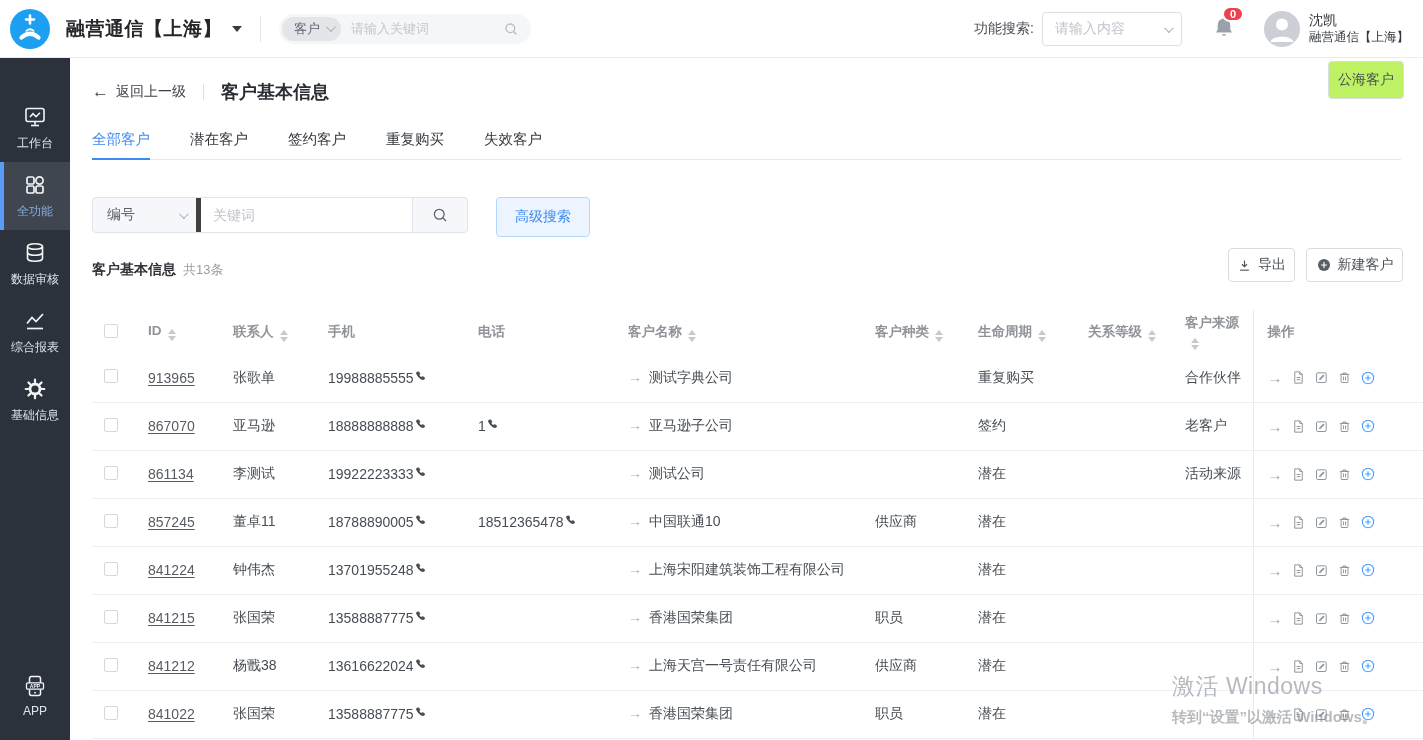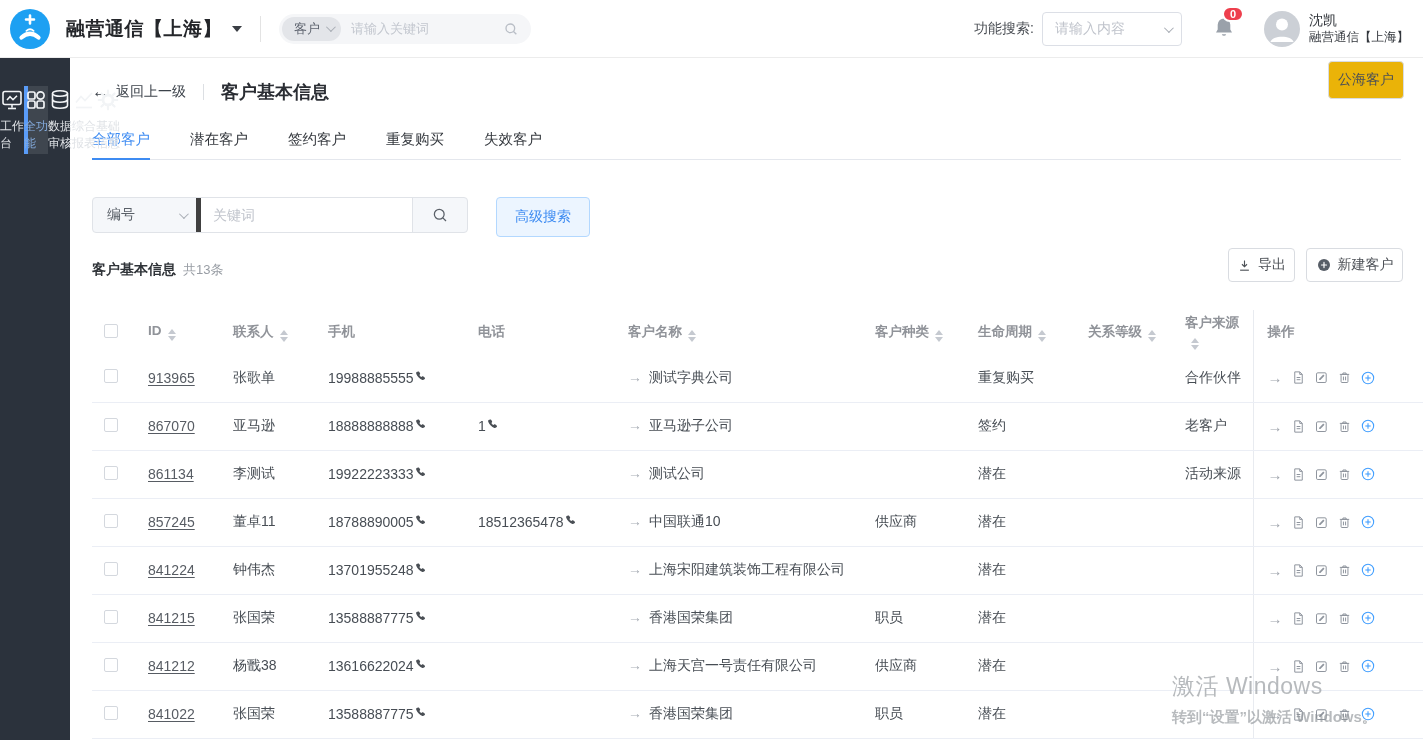--- a/index.html
+++ b/index.html
@@ -32,21 +32,21 @@
   .badge { position:absolute; top:-8px; left:10px; min-width:22px; height:16px; background:#ee3f4d;
     border:2px solid #fff; border-radius:9px; color:#fff; font-size:11px; line-height:12px;
     text-align:center; padding:0 4px; font-weight:bold; }
   .avatar { margin-left:26px; width:36px; height:36px; border-radius:50%; background:#ccd0d6; overflow:hidden; flex:0 0 auto; }
   .user-block { margin-left:9px; line-height:17px; }
   .user-name { font-size:14px; color:#33373d; }
   .user-org { font-size:12.5px; color:#33373d; }
 
   
   .sidebar { position:absolute; top:58px; left:0; width:70px; bottom:0; background:#2b323c; z-index:9; }
-  .nav { padding-top:28px; display:flex; flex-direction:row; }
+  .nav { padding-top:36px; display:flex; flex-direction:column; }
   .nav-item { height:68px; display:flex; flex-direction:column; align-items:center; justify-content:center;
     gap:6px; cursor:pointer; }
   .nav-item .lbl { font-size:12px; color:#dfe2e6; }
   .nav-item.active { background:#3f464f; box-shadow:inset 4px 0 0 #5a9cf8; }
   .nav-item.active .lbl { color:#84abdd; }
   .nav-bottom { position:absolute; bottom:12px; left:0; width:70px; display:flex; flex-direction:column; }
   .nav-bottom .nav-item { height:64px; }
 
   
   .main { position:absolute; top:58px; left:70px; right:0; bottom:0; background:#fff; }
@@ -55,21 +55,21 @@
   .back-arrow { font-size:17px; color:#3c424a; }
   .back-label { font-size:14px; color:#3c424a; }
   .head-divider { width:1px; height:16px; background:#dcdfe3; margin:0 17px; }
   .page-title { font-size:18px; font-weight:bold; color:#2a2d33; }
 
   .tabs-row { position:absolute; top:60px; left:22px; right:22px; height:42px;
     border-bottom:1px solid #e4e7ed; display:flex; gap:40px; }
   .tab { font-size:14.5px; color:#33373d; padding:12px 0; cursor:pointer; }
   .tab.active { color:#3d8bf2; border-bottom:2px solid #3d8bf2; margin-bottom:-1px; }
   .public-sea { position:absolute; top:3px; right:19px; width:76px; height:38px; border:1px solid #d9dce1;
-    border-radius:4px; background:#eab308; font-size:14px; color:#4c5056; display:flex; align-items:center;
+    border-radius:4px; background:#bef264; font-size:14px; color:#4c5056; display:flex; align-items:center;
     justify-content:center; cursor:pointer; }
 
   .filter-row { position:absolute; top:139px; left:22px; display:flex; gap:28px; }
   .filter-group { width:376px; height:36px; border:1px solid #e0e3e8; background:#f5f7fa; border-radius:4px;
     display:flex; overflow:hidden; }
   .f-select { width:103px; display:flex; align-items:center; padding:0 10px 0 14px; cursor:pointer; }
   .f-select .val { flex:1; font-size:14px; color:#5a6068; }
   .f-input { width:217px; background:#22c55e; border-left:5px solid #404040; border-right:1px solid #e0e3e8; }
   .f-input input { width:100%; height:100%; border:none; outline:none; font-size:14px; padding:0 12px; color:#606266; }
   .f-input input::placeholder { color:#c0c4cc; }
@@ -215,20 +215,29 @@
               <rect x="10.9" y="1.6" width="2.2" height="4.6" rx="1.1"></rect>
               <rect x="10.9" y="17.8" width="2.2" height="4.6" rx="1.1"></rect>
             </g>
         </g>
         <circle cx="12" cy="12" r="5" fill="none" stroke="#f2f4f6" stroke-width="2.8"></circle>
       </svg>
       <span class="lbl">基础信息</span>
     </div>
   </div>
   <div class="nav-bottom">
+    <div class="nav-item">
+      <svg width="24" height="24" viewBox="0 0 24 24">
+        <rect x="6.5" y="2.5" width="11" height="19" rx="2" fill="none" stroke="#f2f4f6" stroke-width="1.5"></rect>
+        <rect x="3.5" y="8.8" width="17" height="6.4" rx="1.2" fill="#2b323c" stroke="#f2f4f6" stroke-width="1.3"></rect>
+        <text x="12" y="13.8" text-anchor="middle" font-size="5" font-weight="bold" fill="#f2f4f6" font-family="Liberation Sans, sans-serif">APP</text>
+        <circle cx="12" cy="18.7" r="0.9" fill="#f2f4f6"></circle>
+      </svg>
+      <span class="lbl">APP</span>
+    </div>
   </div>
 </div>
 
 <div class="main">
 
   <div class="page-head">
     <div class="back-btn">
       <span class="back-arrow">←</span>
       <span class="back-label">返回上一级</span>
     </div>

